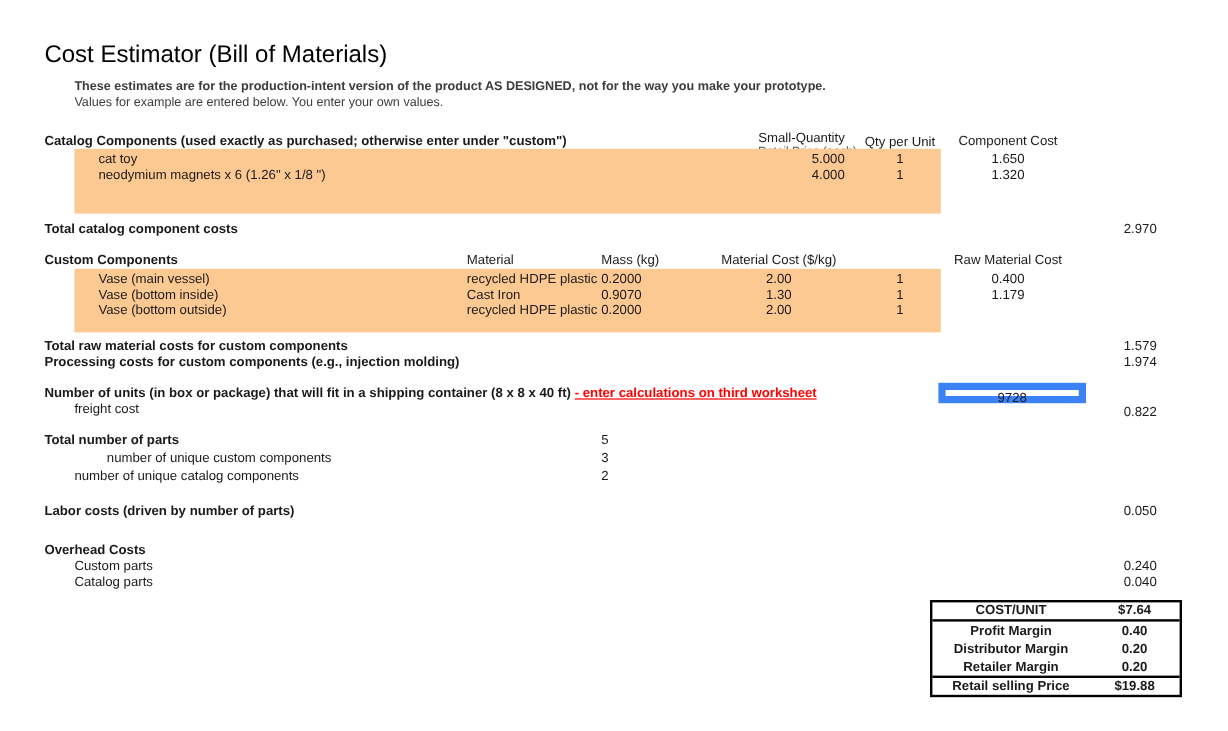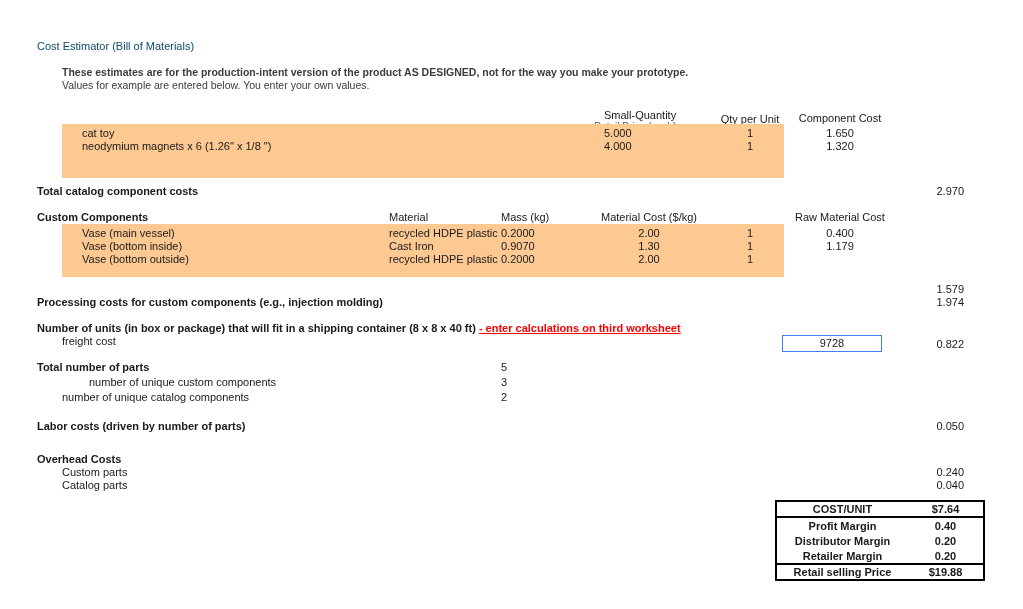--- a/index.html
+++ b/index.html
@@ -7,32 +7,32 @@
     position:relative;width:1023px;height:609px;background:#fff;
     font-family:"Liberation Sans",sans-serif;color:#1a1a1a;overflow:hidden;
   }
   .t{position:absolute;font-size:11px;line-height:13px;white-space:nowrap;}
   .b{font-weight:bold;}
   .red{color:#ff0000;font-weight:bold;text-decoration:underline;}
   .hl{position:absolute;left:62px;width:722px;background:#FDC992;z-index:1;}
   .z2{z-index:2;}
   .z0{z-index:0;color:#555;}
   
-  .col-sq  {left:604px;width:100px;text-align:left;}
+  .col-sq  {left:604px;width:100px;text-align:right;}
   .col-qty {left:705px;width:90px; text-align:center;}
   .col-cc  {left:790px;width:100px;text-align:center;}
   .col-mass{left:501px;width:90px; }
   .col-mc  {left:599px;width:100px;text-align:center;}
   .col-mat {left:389px;}
   .col-tot {left:896px;width:68px;text-align:right;}
-  .title{font-size:11px;color:#0c4a6e;line-height:19px;}
+  .title{font-size:20px;color:#000000;line-height:19px;}
   .intro{font-size:10.5px;line-height:13px;color:#3c3c3c;}
   .unit-box{
-    position:absolute;left:782px;top:335px;width:100px;height:17px;
-    border:1px solid #3b82f6;box-sizing:border-box;background:#fff;
+    position:absolute;left:782px;top:319px;width:123px;height:17px;
+    border:6px solid #3b82f6;box-sizing:border-box;background:#fff;
     font-size:11px;text-align:center;line-height:15px;z-index:2;
   }
   .summary{
     position:absolute;left:775px;top:500px;width:210px;
     border:2px solid #000;box-sizing:border-box;background:#fff;
     font-size:11px;font-weight:bold;
   }
   .srow{display:flex;align-items:center;height:15px;}
   .srow.first{height:14px;border-bottom:2px solid #000;}
   .srow.last{height:14px;border-top:2px solid #000;}
@@ -42,20 +42,21 @@
 </style>
 </head>
 <body>
 
 <div class="page">
 
   <div class="t title" style="left:37px;top:37px;">Cost Estimator (Bill of Materials)</div>
   <div class="t intro" style="left:62px;top:66px;font-weight:bold;">These estimates are for the production-intent version of the product AS DESIGNED, not for the way you make your prototype.</div>
   <div class="t intro" style="left:62px;top:79px;">Values for example are entered below. You enter your own values.</div>
 
+  <div class="t b" style="left:37px;top:112px;">Catalog Components (used exactly as purchased; otherwise enter under "custom")</div>
   <div class="t col-sq" style="top:109px;">Small-Quantity</div>
   <div class="t col-sq z0 subhdr" style="left:594px;width:120px;top:120px;">Retail Price (each)</div>
   <div class="t col-qty" style="top:113px;">Qty per Unit</div>
   <div class="t col-cc" style="top:112px;">Component Cost</div>
 
   <div class="hl" style="top:124px;height:54px;"></div>
 
   <div class="t z2" style="left:82px;top:127px;">cat toy</div>
   <div class="t z2 col-sq" style="top:127px;">5.000</div>
   <div class="t z2 col-qty" style="top:127px;">1</div>
@@ -91,20 +92,21 @@
   <div class="t z2 col-qty" style="top:240px;">1</div>
   <div class="t col-cc" style="top:240px;">1.179</div>
 
   <div class="t z2" style="left:82px;top:253px;">Vase (bottom outside)</div>
   <div class="t z2 col-mat" style="top:253px;">recycled HDPE plastic</div>
   <div class="t z2 col-mass" style="top:253px;">0.2000</div>
   <div class="t z2 col-mc" style="top:253px;">2.00</div>
   <div class="t z2 col-qty" style="top:253px;">1</div>
   <div class="t col-cc" style="top:253px;"></div>
 
+  <div class="t b" style="left:37px;top:283px;">Total raw material costs for custom components</div>
   <div class="t col-tot" style="top:283px;">1.579</div>
   <div class="t b" style="left:37px;top:296px;">Processing costs for custom components (e.g., injection molding)</div>
   <div class="t col-tot" style="top:296px;">1.974</div>
 
   <div class="t" style="left:37px;top:322px;"><span class="b">Number of units (in box or package) that will fit in a shipping container (8 x 8 x 40 ft) </span><span class="red">- enter calculations on third worksheet</span></div>
   <div class="unit-box">9728</div>
   <div class="t" style="left:62px;top:335px;">freight cost</div>
   <div class="t col-tot" style="top:338px;">0.822</div>
 
   <div class="t b" style="left:37px;top:361px;">Total number of parts</div>

